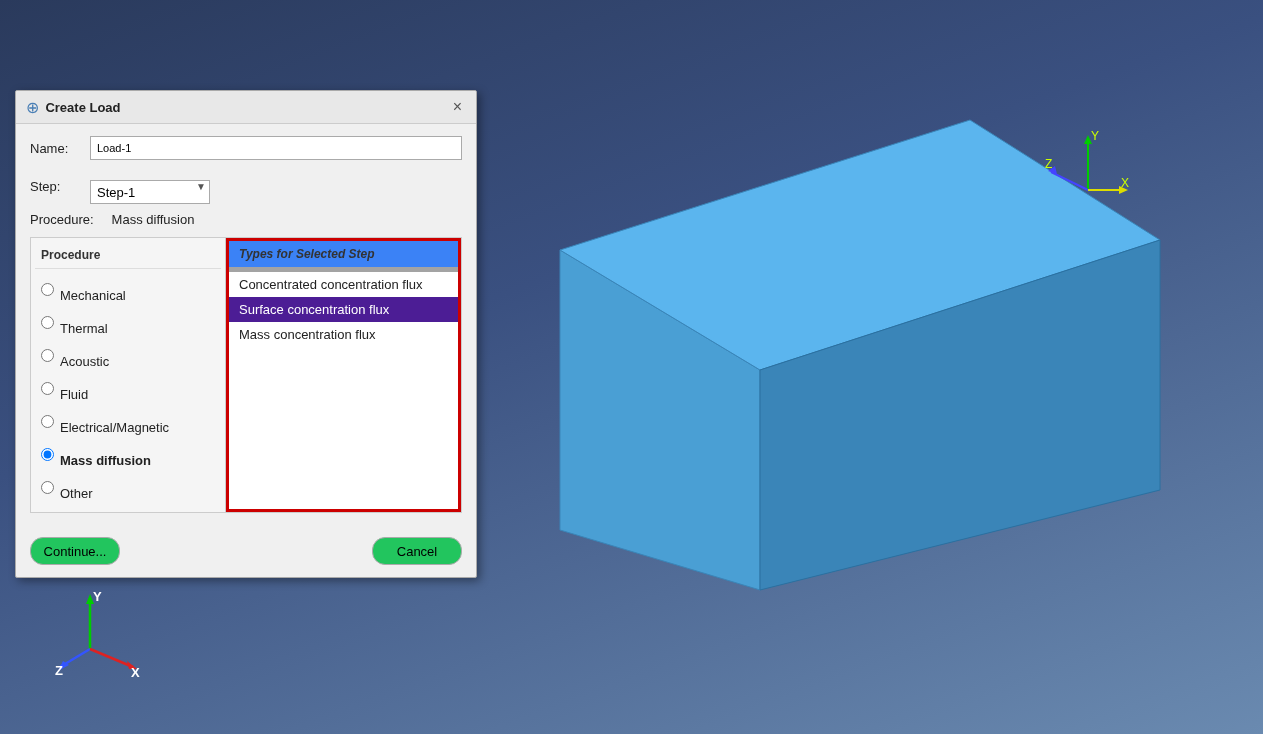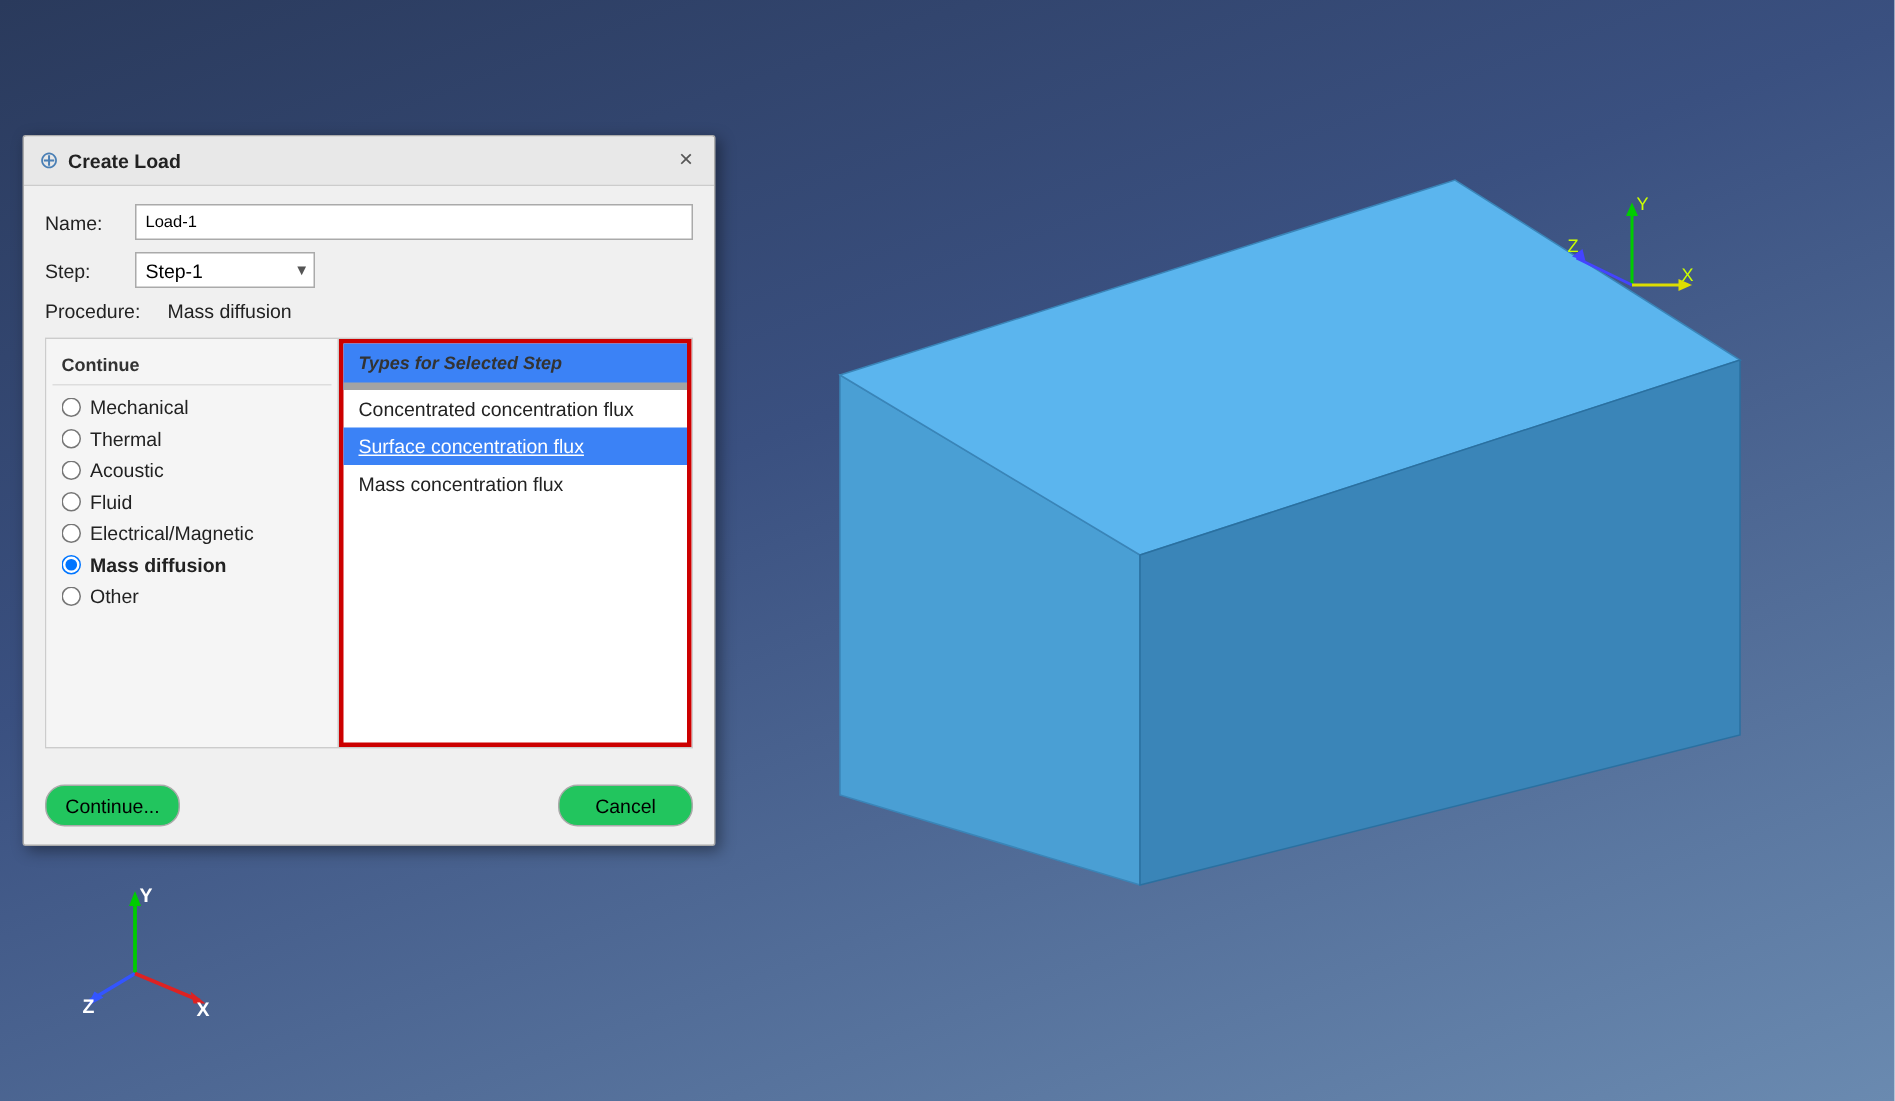--- a/index.html
+++ b/index.html
@@ -101,20 +101,21 @@
     }
 
     .form-select {
       height: 24px;
       border: 1px solid #aaa;
       background: white;
       padding: 2px 24px 2px 6px;
       font-size: 13px;
       appearance: none;
       min-width: 120px;
+      margin-top: 12px;
     }
 
     .select-arrow {
       position: absolute;
       right: 4px;
       pointer-events: none;
       font-size: 10px;
       color: #555;
     }
 
@@ -167,20 +168,21 @@
     }
 
     .radio-item input[type="radio"] {
       margin-right: 6px;
       cursor: pointer;
     }
 
     .radio-label {
       font-size: 13px;
       color: #222;
+      margin-top: 12px;
     }
 
     .radio-item.selected .radio-label {
       font-weight: 600;
     }
 
     
     .types-panel {
       flex: 1;
       padding: 0;
@@ -200,23 +202,22 @@
     }
 
     .type-item {
       padding: 5px 10px;
       font-size: 13px;
       color: #222;
       cursor: pointer;
     }
 
     .type-item.selected {
-      background: #3b82f6;
+      background: #4c1d95;
       color: white;
-      text-decoration: underline;
     }
 
     .dialog-footer {
       display: flex;
       justify-content: space-between;
       padding: 10px 14px 12px;
       align-items: center;
     }
 
     .btn {
@@ -314,21 +315,21 @@
     </div>
 
     <div class="procedure-row">
       <span class="procedure-label">Procedure:</span>
       <span class="procedure-value">Mass diffusion</span>
     </div>
 
     <div class="main-content">
 
       <div class="category-panel">
-        <div class="category-title">Continue</div>
+        <div class="category-title">Procedure</div>
 
         <div class="radio-item">
           <input type="radio" name="category" style="">
           <span class="radio-label">Mechanical</span>
         </div>
         <div class="radio-item">
           <input type="radio" name="category" style="">
           <span class="radio-label">Thermal</span>
         </div>
         <div class="radio-item">

